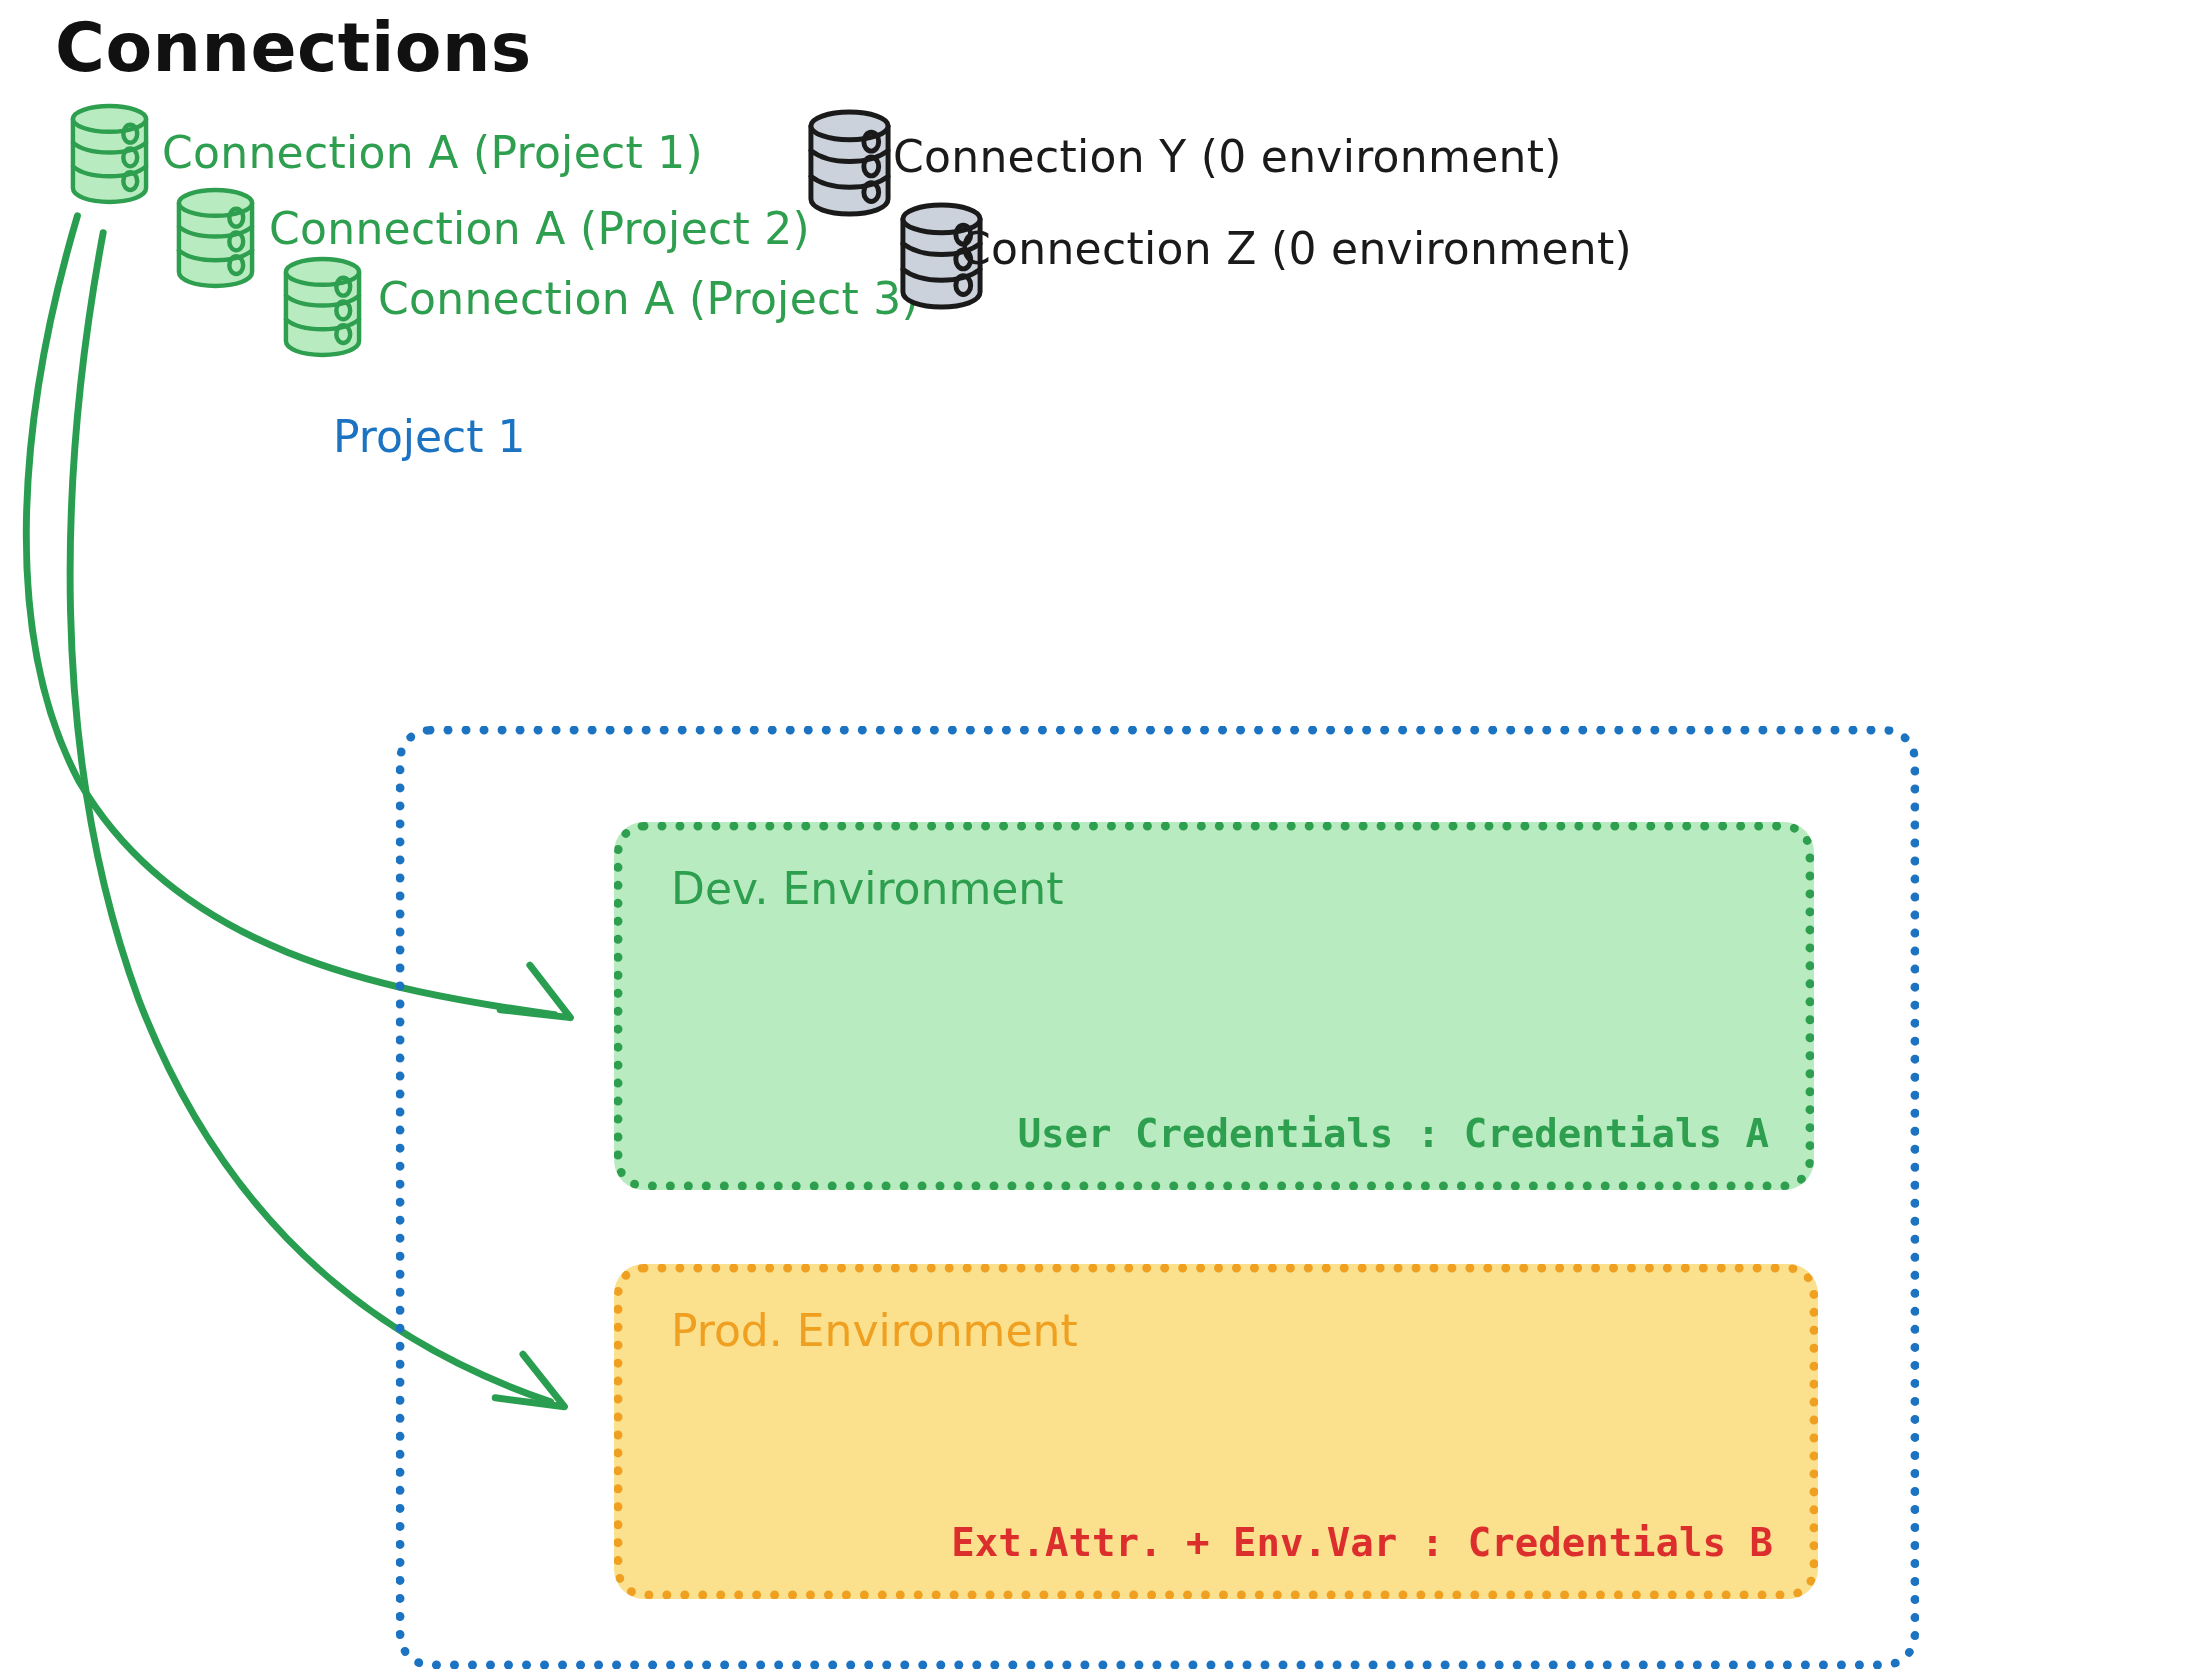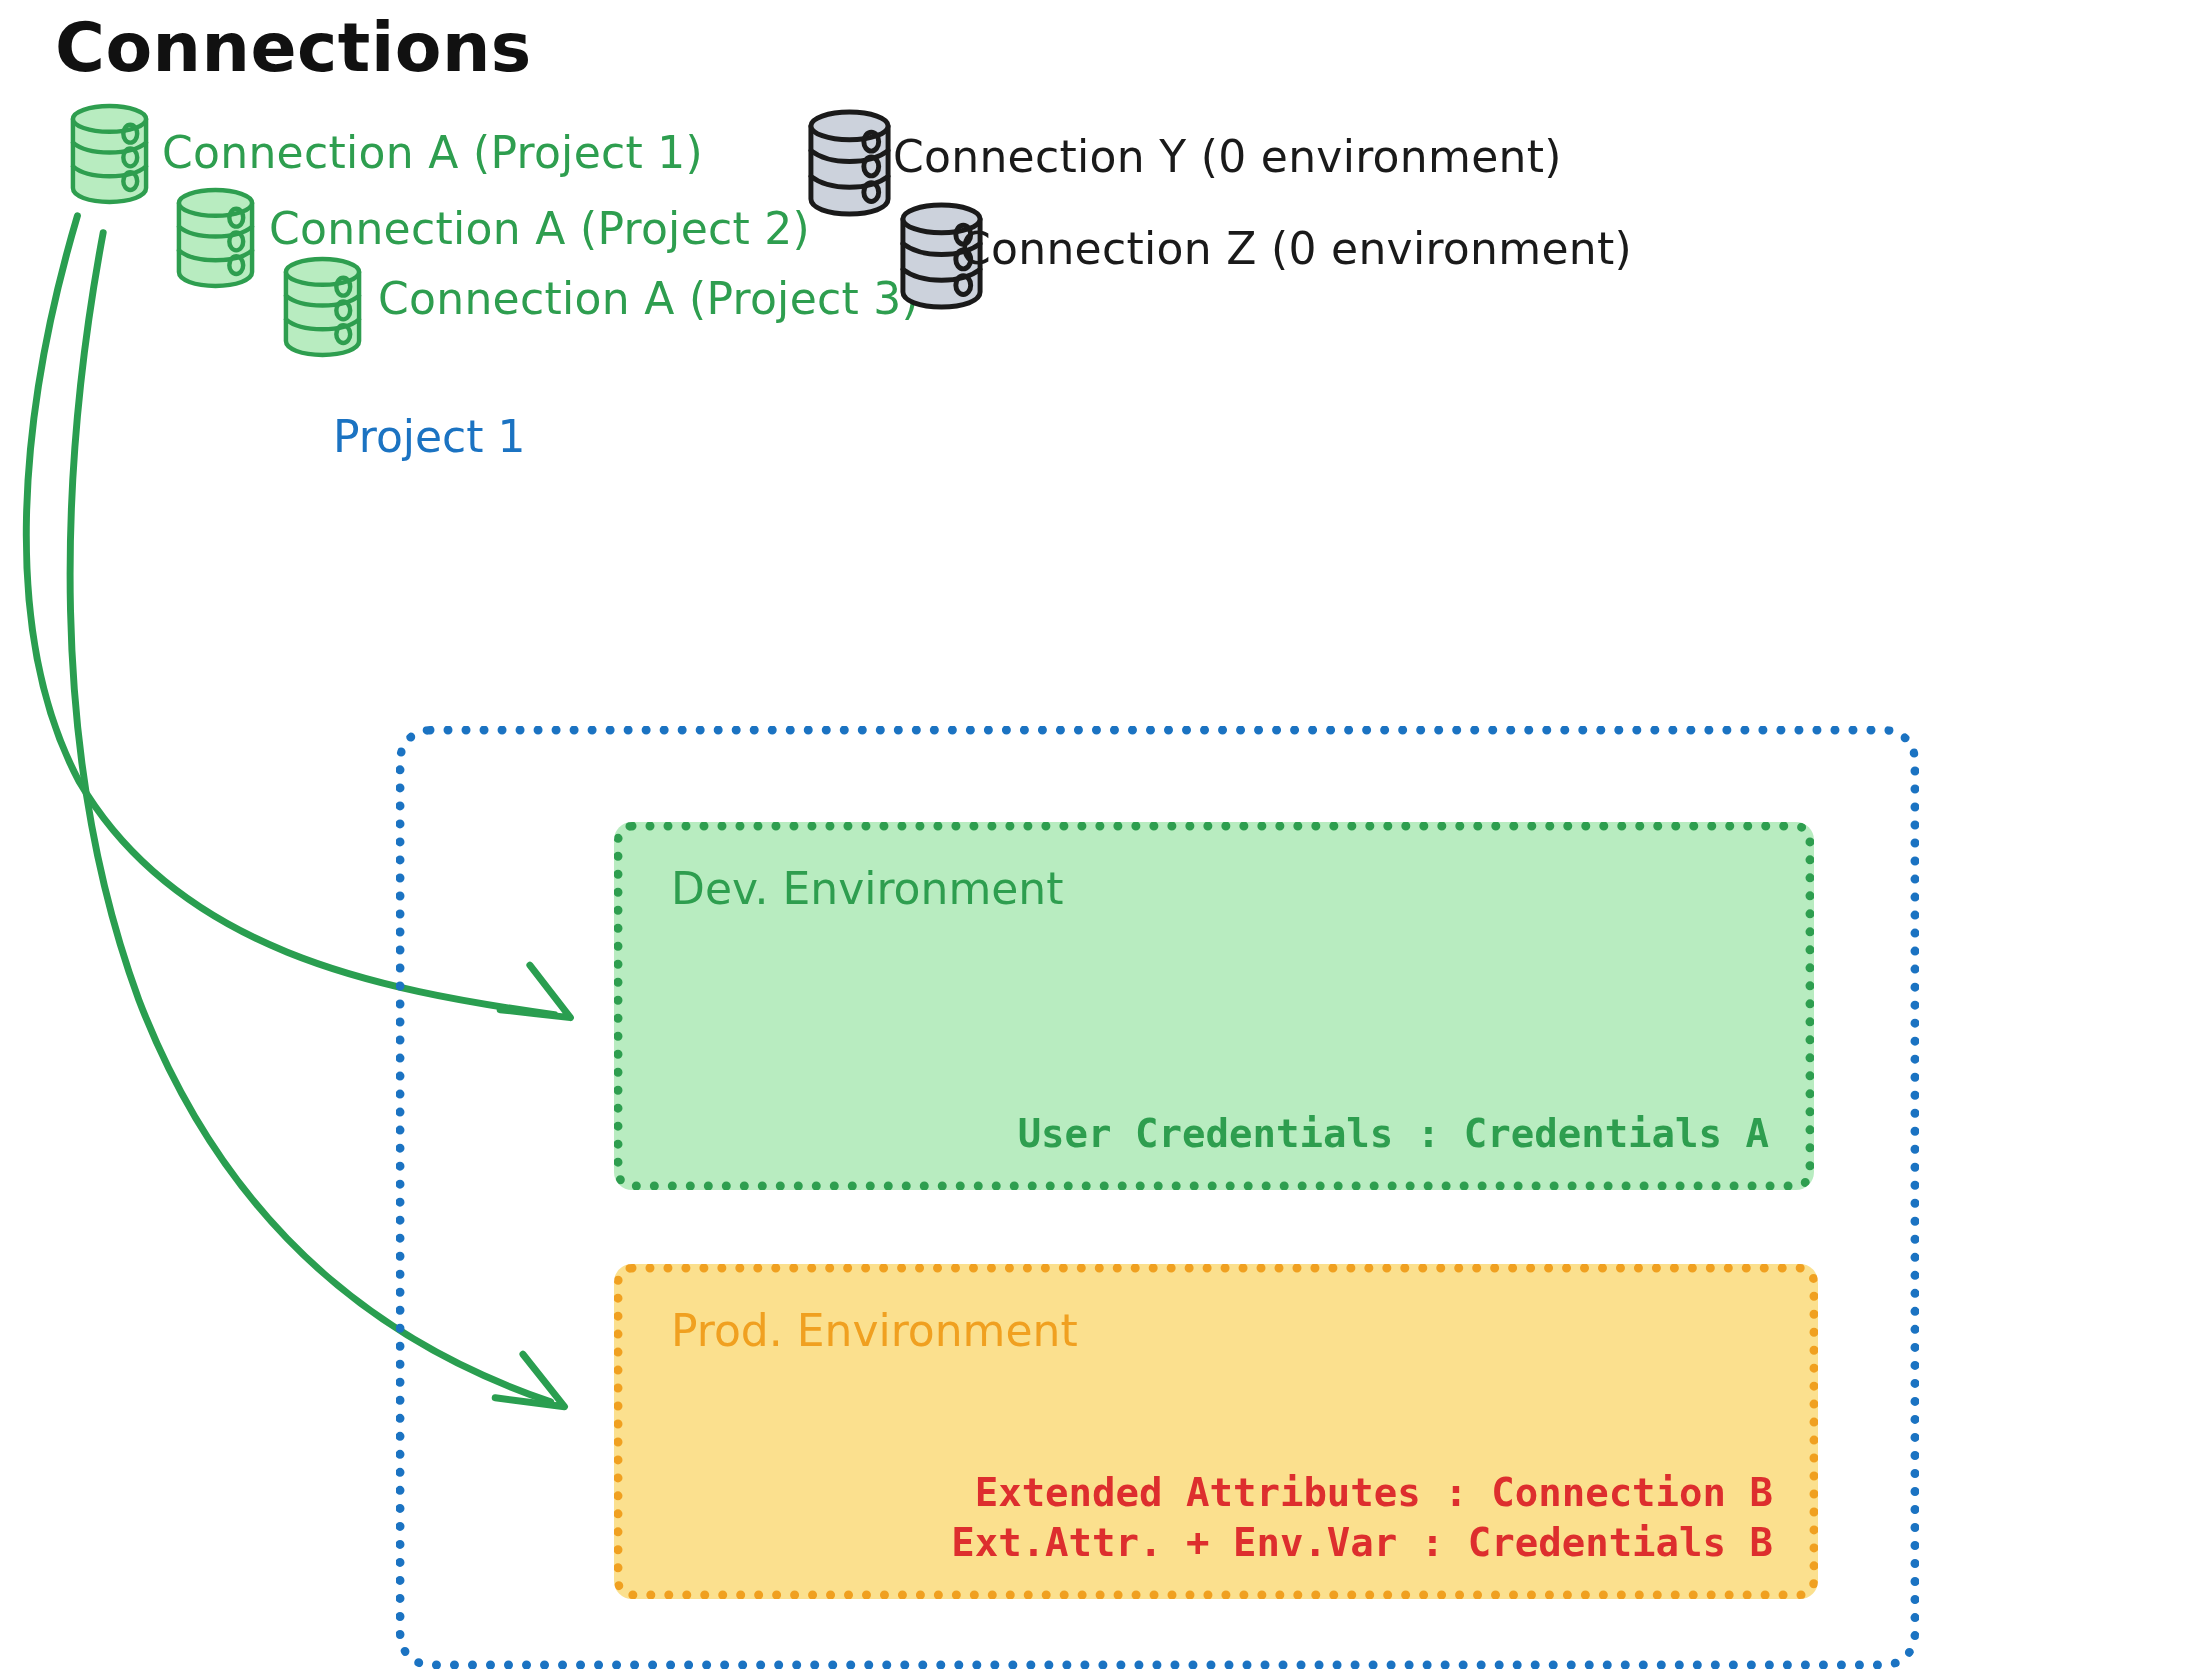--- a/index.html
+++ b/index.html
@@ -56,21 +56,21 @@
     top: 726px;
     width: 1523px;
     height: 943px;
     border: 9px dotted #1b73c2;
     border-radius: 34px;
     box-sizing: border-box;
     background: transparent;
   }
   .env-box {
     box-sizing: border-box;
-    border-radius: 18px;
+    border-radius: 30px;
   }
   .env-dev {
     left: 614px;
     top: 822px;
     width: 1200px;
     height: 368px;
     background: #b8ecc0;
     border: 9px dotted #2e9e4f;
   }
   .env-prod {
@@ -215,19 +215,18 @@
   <div class="abs env-box env-dev">
     <div class="env-title green">Dev. Environment</div>
     <div class="mono-lines green">
       <div>User Credentials : Credentials A</div>
     </div>
   </div>
 
   <div class="abs env-box env-prod">
     <div class="env-title orange">Prod. Environment</div>
     <div class="mono-lines red">
-      <div>Extended Attributes : Connection B</div>
       <div>Ext.Attr. + Env.Var : Credentials B</div>
     </div>
   </div>
 
 </div>
 
 
 </body></html>

